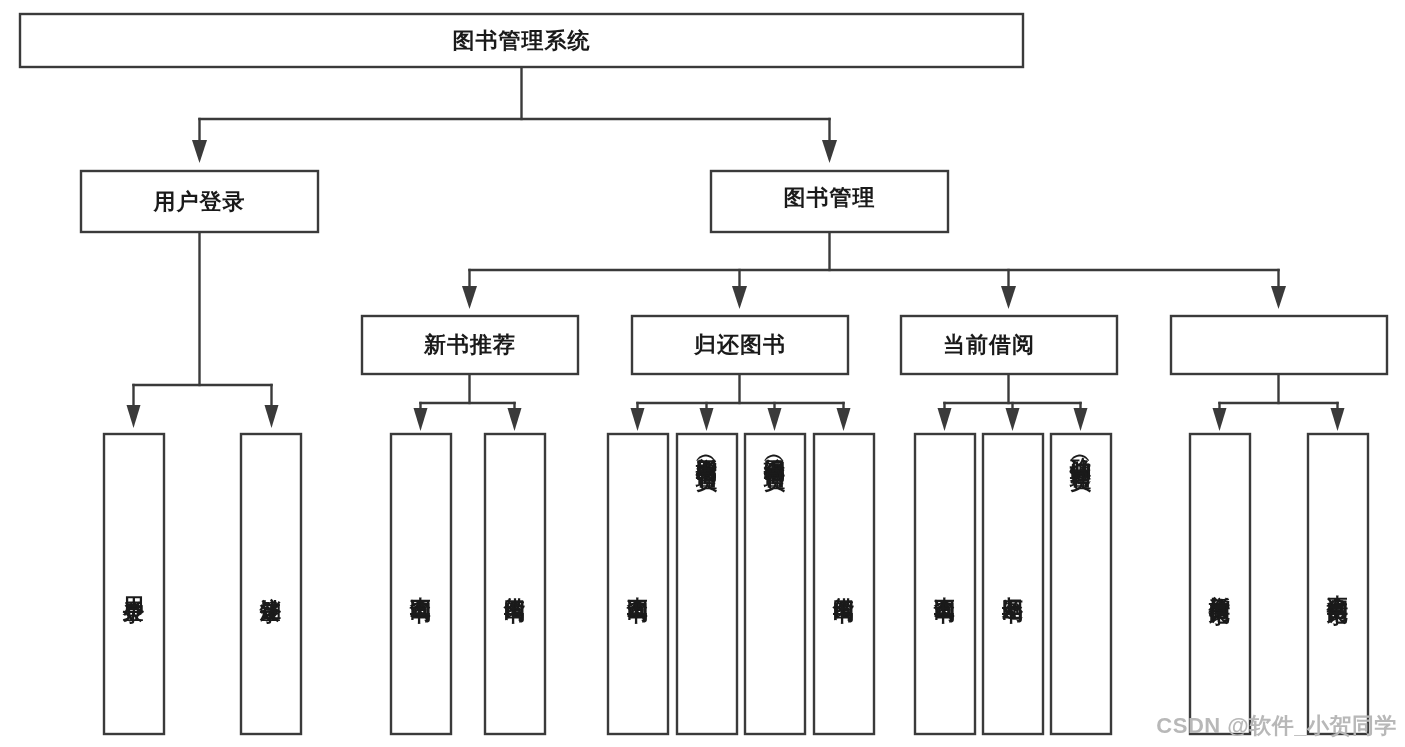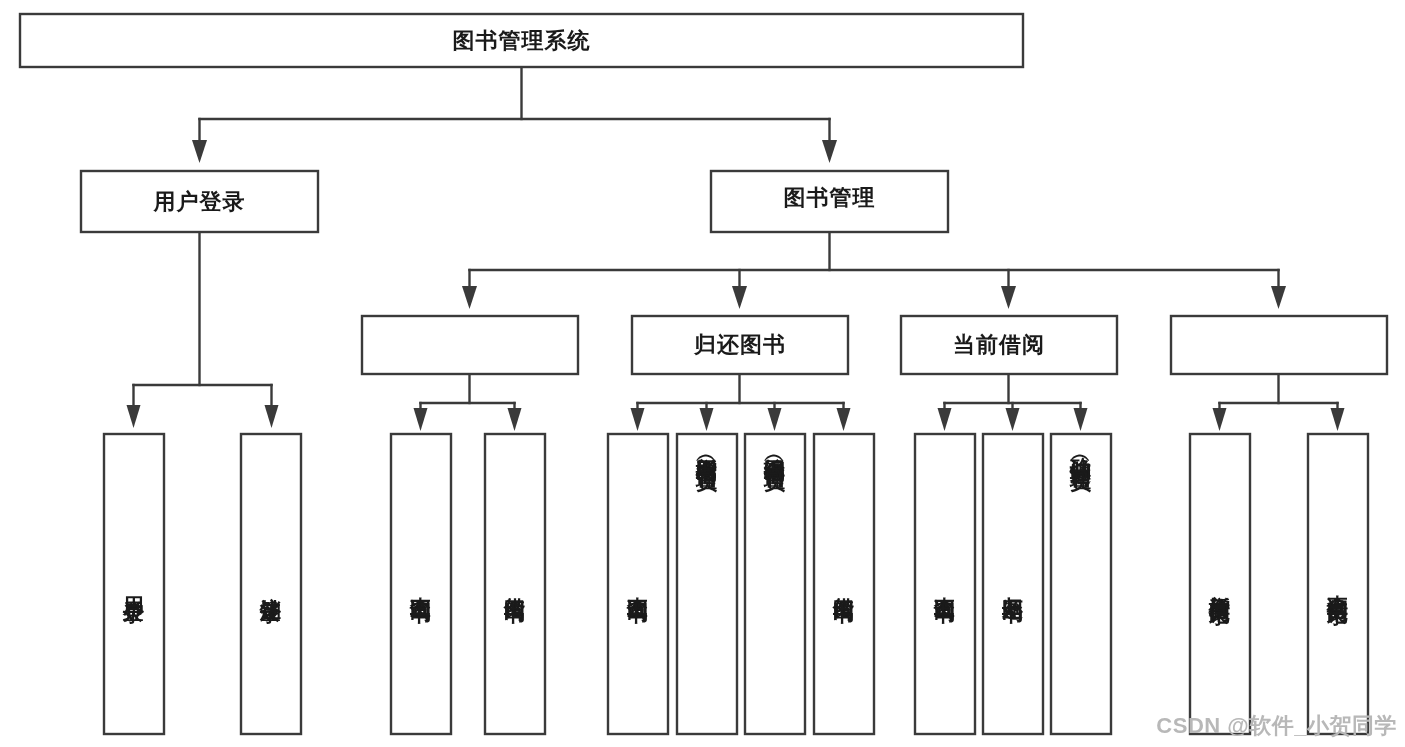--- a/index.html
+++ b/index.html
@@ -194,24 +194,27 @@
     <span class="hlabel-text">图书管理系统</span>
   </div>
 
   <div class="hlabel-wrap" style="left:81px; top:171px; width:237px; height:61px;">
     <span class="hlabel-text">用户登录</span>
   </div>
   <div class="hlabel-wrap" style="left:711px; top:171px; width:237px; height:53px;">
     <span class="hlabel-text">图书管理</span>
   </div>
 
+  <div class="hlabel-wrap" style="left:362px; top:316px; width:216px; height:58px;">
+    <span class="hlabel-text">新书推荐</span>
+  </div>
   <div class="hlabel-wrap" style="left:632px; top:316px; width:216px; height:58px;">
     <span class="hlabel-text">归还图书</span>
   </div>
-  <div class="hlabel-wrap" style="left:901px; top:316px; width:176px; height:58px;padding-left:10px;">
+  <div class="hlabel-wrap" style="left:901px; top:316px; width:176px; height:58px;">
     <span class="hlabel-text">当前借阅</span>
   </div>
 
   <div class="vlabel-wrap" style="left:104px; top:434px; width:60px; height:300px;">
     <span class="vlabel-text">用户登录</span>
   </div>
   <div class="vlabel-wrap" style="left:241px; top:434px; width:60px; height:300px;">
     <span class="vlabel-text">注销登录</span>
   </div>
   <div class="vlabel-wrap" style="left:391px; top:434px; width:60px; height:300px;">

